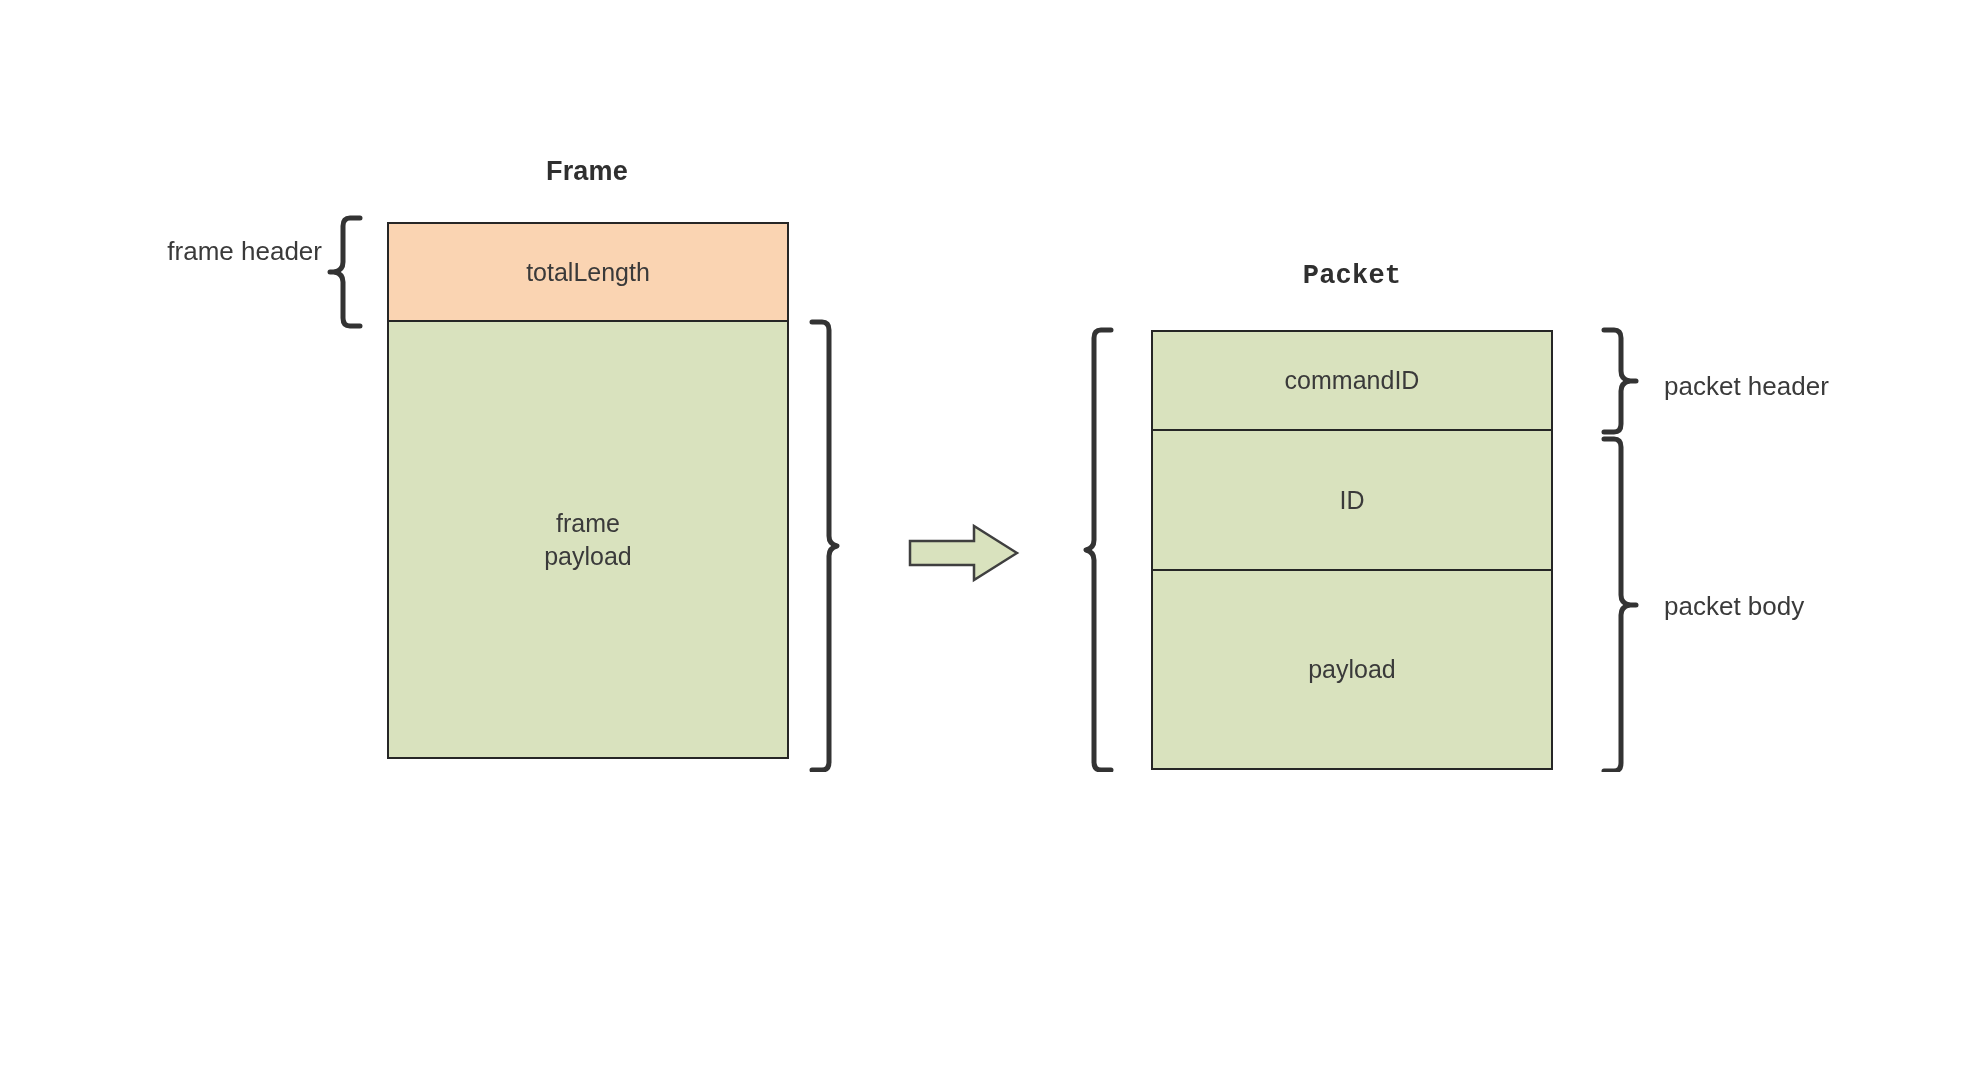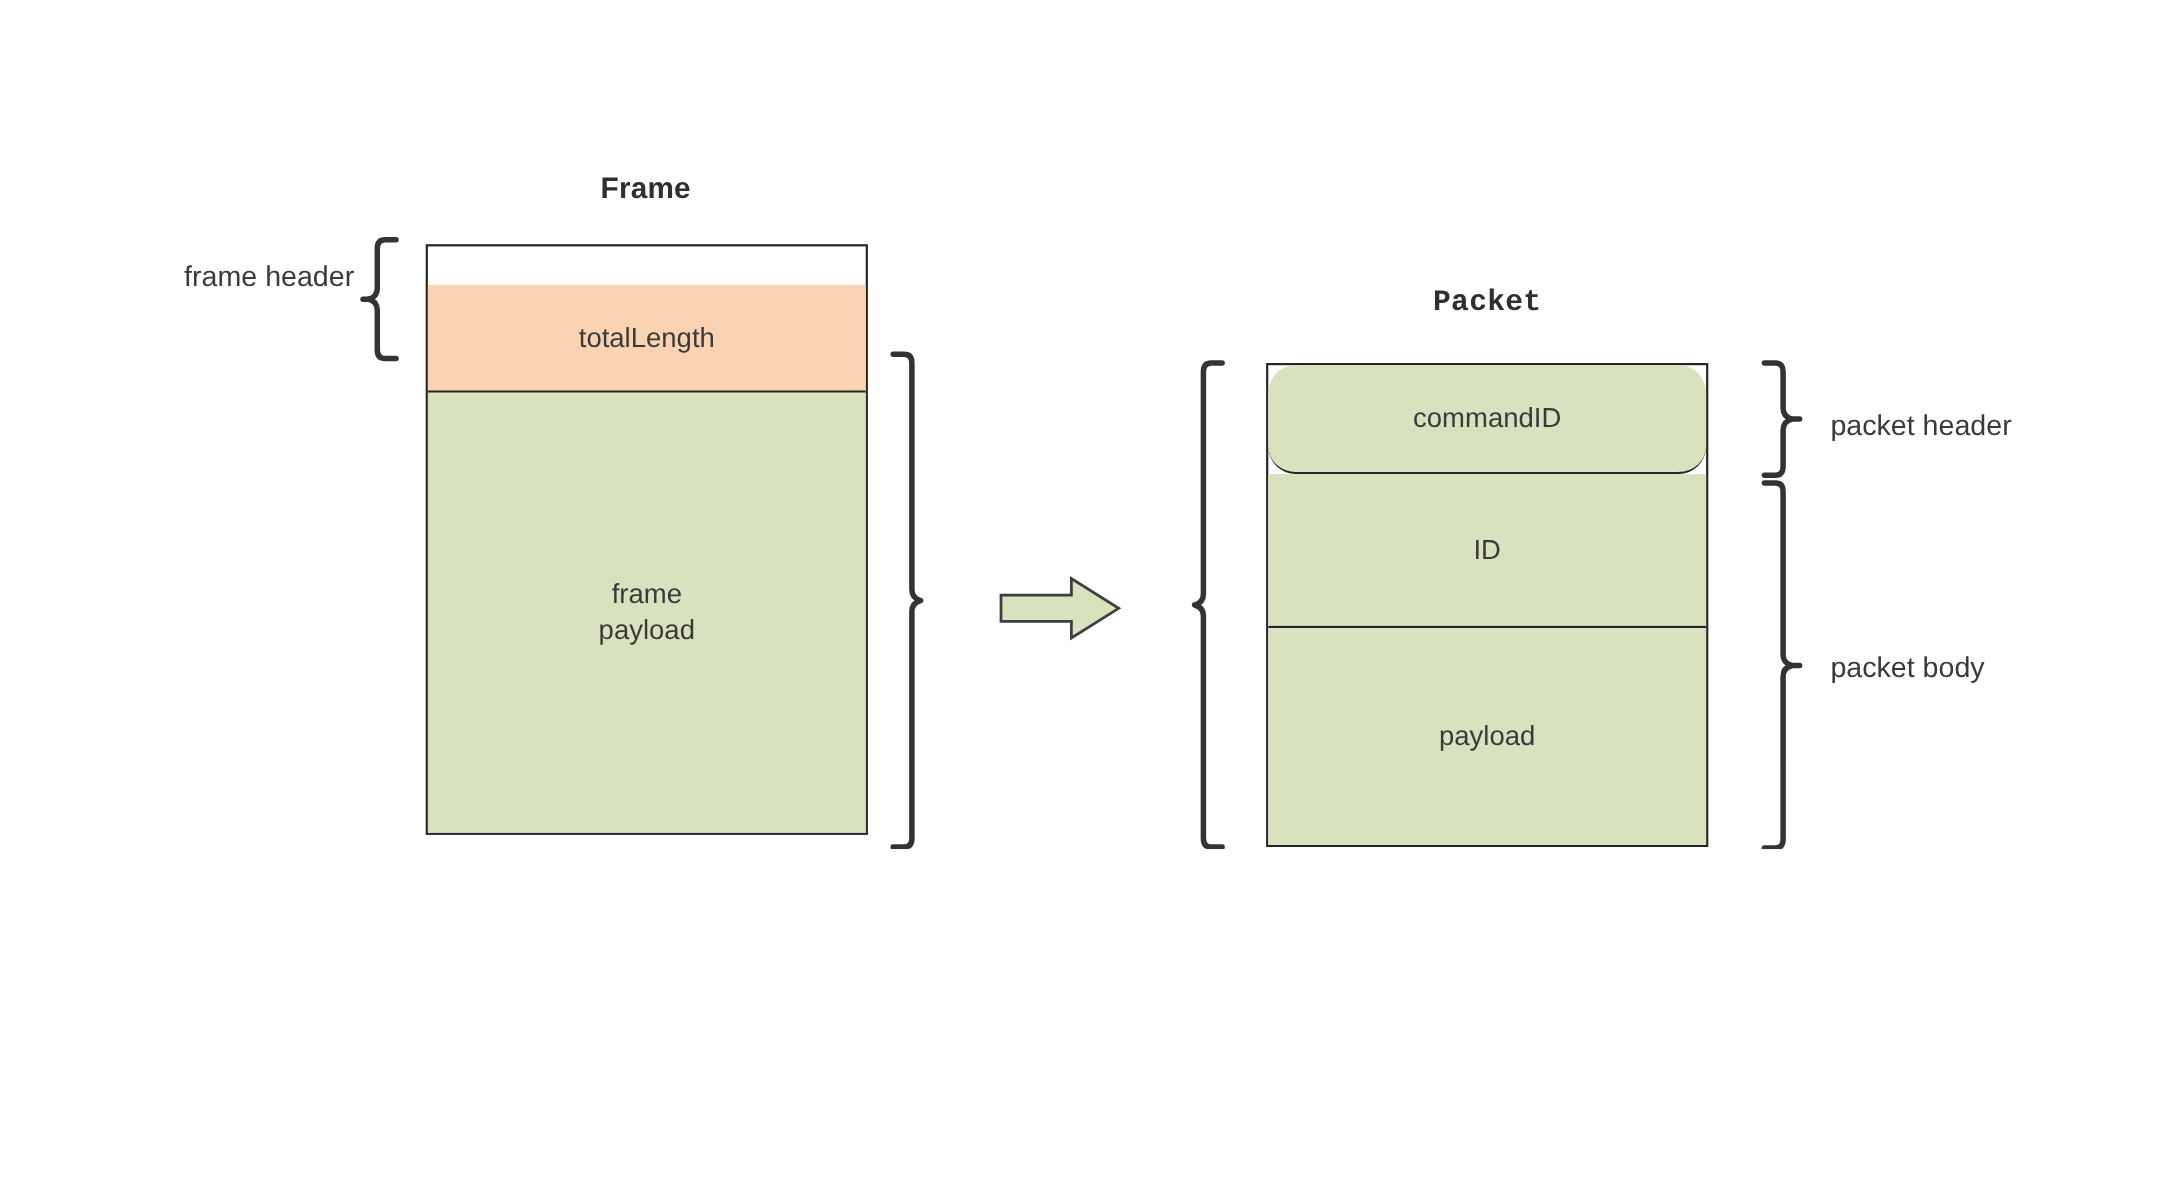--- a/index.html
+++ b/index.html
@@ -97,41 +97,41 @@
 
   <div class="abs side-label left-of-brace" style="left:162px; top:233px; width:160px;">frame
 header</div>
 
   <svg class="abs brace" style="left:330px; top:214px;" width="36" height="116" viewBox="0 0 36 116">
     <path d="M 30 4 L 20 4 Q 13 4 13 12 L 13 48 Q 13 56 5 58 Q 13 60 13 68 L 13 104 Q 13 112 20 112 L 30 112" fill="none" stroke="#333333" stroke-width="5" stroke-linecap="round" stroke-linejoin="round"></path>
     <line x1="0" y1="58" x2="7" y2="58" stroke="#333333" stroke-width="5" stroke-linecap="round"></line>
   </svg>
 
   <div class="abs struct-box" style="left:387px; top:222px; width:402px; height:537px;">
-    <div class="band divider-below" style="height:98px; background:#fad4b2;margin-top:35px;">totalLength</div>
+    <div class="band divider-below" style="height:98px; background:#fad4b2;">totalLength</div>
     <div class="band" style="flex:1 1 auto; background:#d9e2be;">frame
 payload</div>
   </div>
 
   <svg class="abs brace" style="left:805px; top:318px;" width="40" height="456" viewBox="0 0 40 456" preserveAspectRatio="none">
     <path d="M 7 4 L 17 4 Q 24 4 24 12 L 24 218 Q 24 226 32 228 Q 24 230 24 238 L 24 444 Q 24 452 17 452 L 7 452" fill="none" stroke="#333333" stroke-width="5" stroke-linecap="round" stroke-linejoin="round" vector-effect="non-scaling-stroke"></path>
   </svg>
 
   <svg class="abs arrow-wrap" style="left:908px; top:523px;" width="112" height="60" viewBox="0 0 112 60">
     <polygon points="2,18 66,18 66,3 109,30 66,57 66,42 2,42" fill="#d9e2be" stroke="#3f3f3f" stroke-width="2.5" stroke-linejoin="miter"></polygon>
   </svg>
 
   <div class="abs section-title" style="left:1252px; top:261px; width:200px;font-family:Liberation Mono, monospace;">Packet</div>
 
   <svg class="abs brace" style="left:1078px; top:326px;" width="40" height="448" viewBox="0 0 40 448" preserveAspectRatio="none">
     <path d="M 33 4 L 23 4 Q 16 4 16 12 L 16 214 Q 16 222 8 224 Q 16 226 16 234 L 16 436 Q 16 444 23 444 L 33 444" fill="none" stroke="#333333" stroke-width="5" stroke-linecap="round" stroke-linejoin="round" vector-effect="non-scaling-stroke"></path>
   </svg>
 
   <div class="abs struct-box" style="left:1151px; top:330px; width:402px; height:440px;">
-    <div class="band divider-below" style="height:99px; background:#d9e2be;border-radius:25px;">commandID</div>
+    <div class="band divider-below" style="height:99px; background:#d9e2be;">commandID</div>
     <div class="band divider-below" style="height:140px; background:#d9e2be;">ID</div>
     <div class="band" style="flex:1 1 auto; background:#d9e2be;">payload</div>
   </div>
 
   <svg class="abs brace" style="left:1598px; top:326px;" width="36" height="110" viewBox="0 0 36 110">
     <path d="M 6 4 L 16 4 Q 23 4 23 12 L 23 45 Q 23 53 31 55 Q 23 57 23 65 L 23 98 Q 23 106 16 106 L 6 106" fill="none" stroke="#333333" stroke-width="5" stroke-linecap="round" stroke-linejoin="round"></path>
     <line x1="29" y1="55" x2="38" y2="55" stroke="#333333" stroke-width="5" stroke-linecap="round"></line>
   </svg>
 
   <div class="abs side-label right-of-brace" style="left:1664px; top:348px; width:220px;">packet

